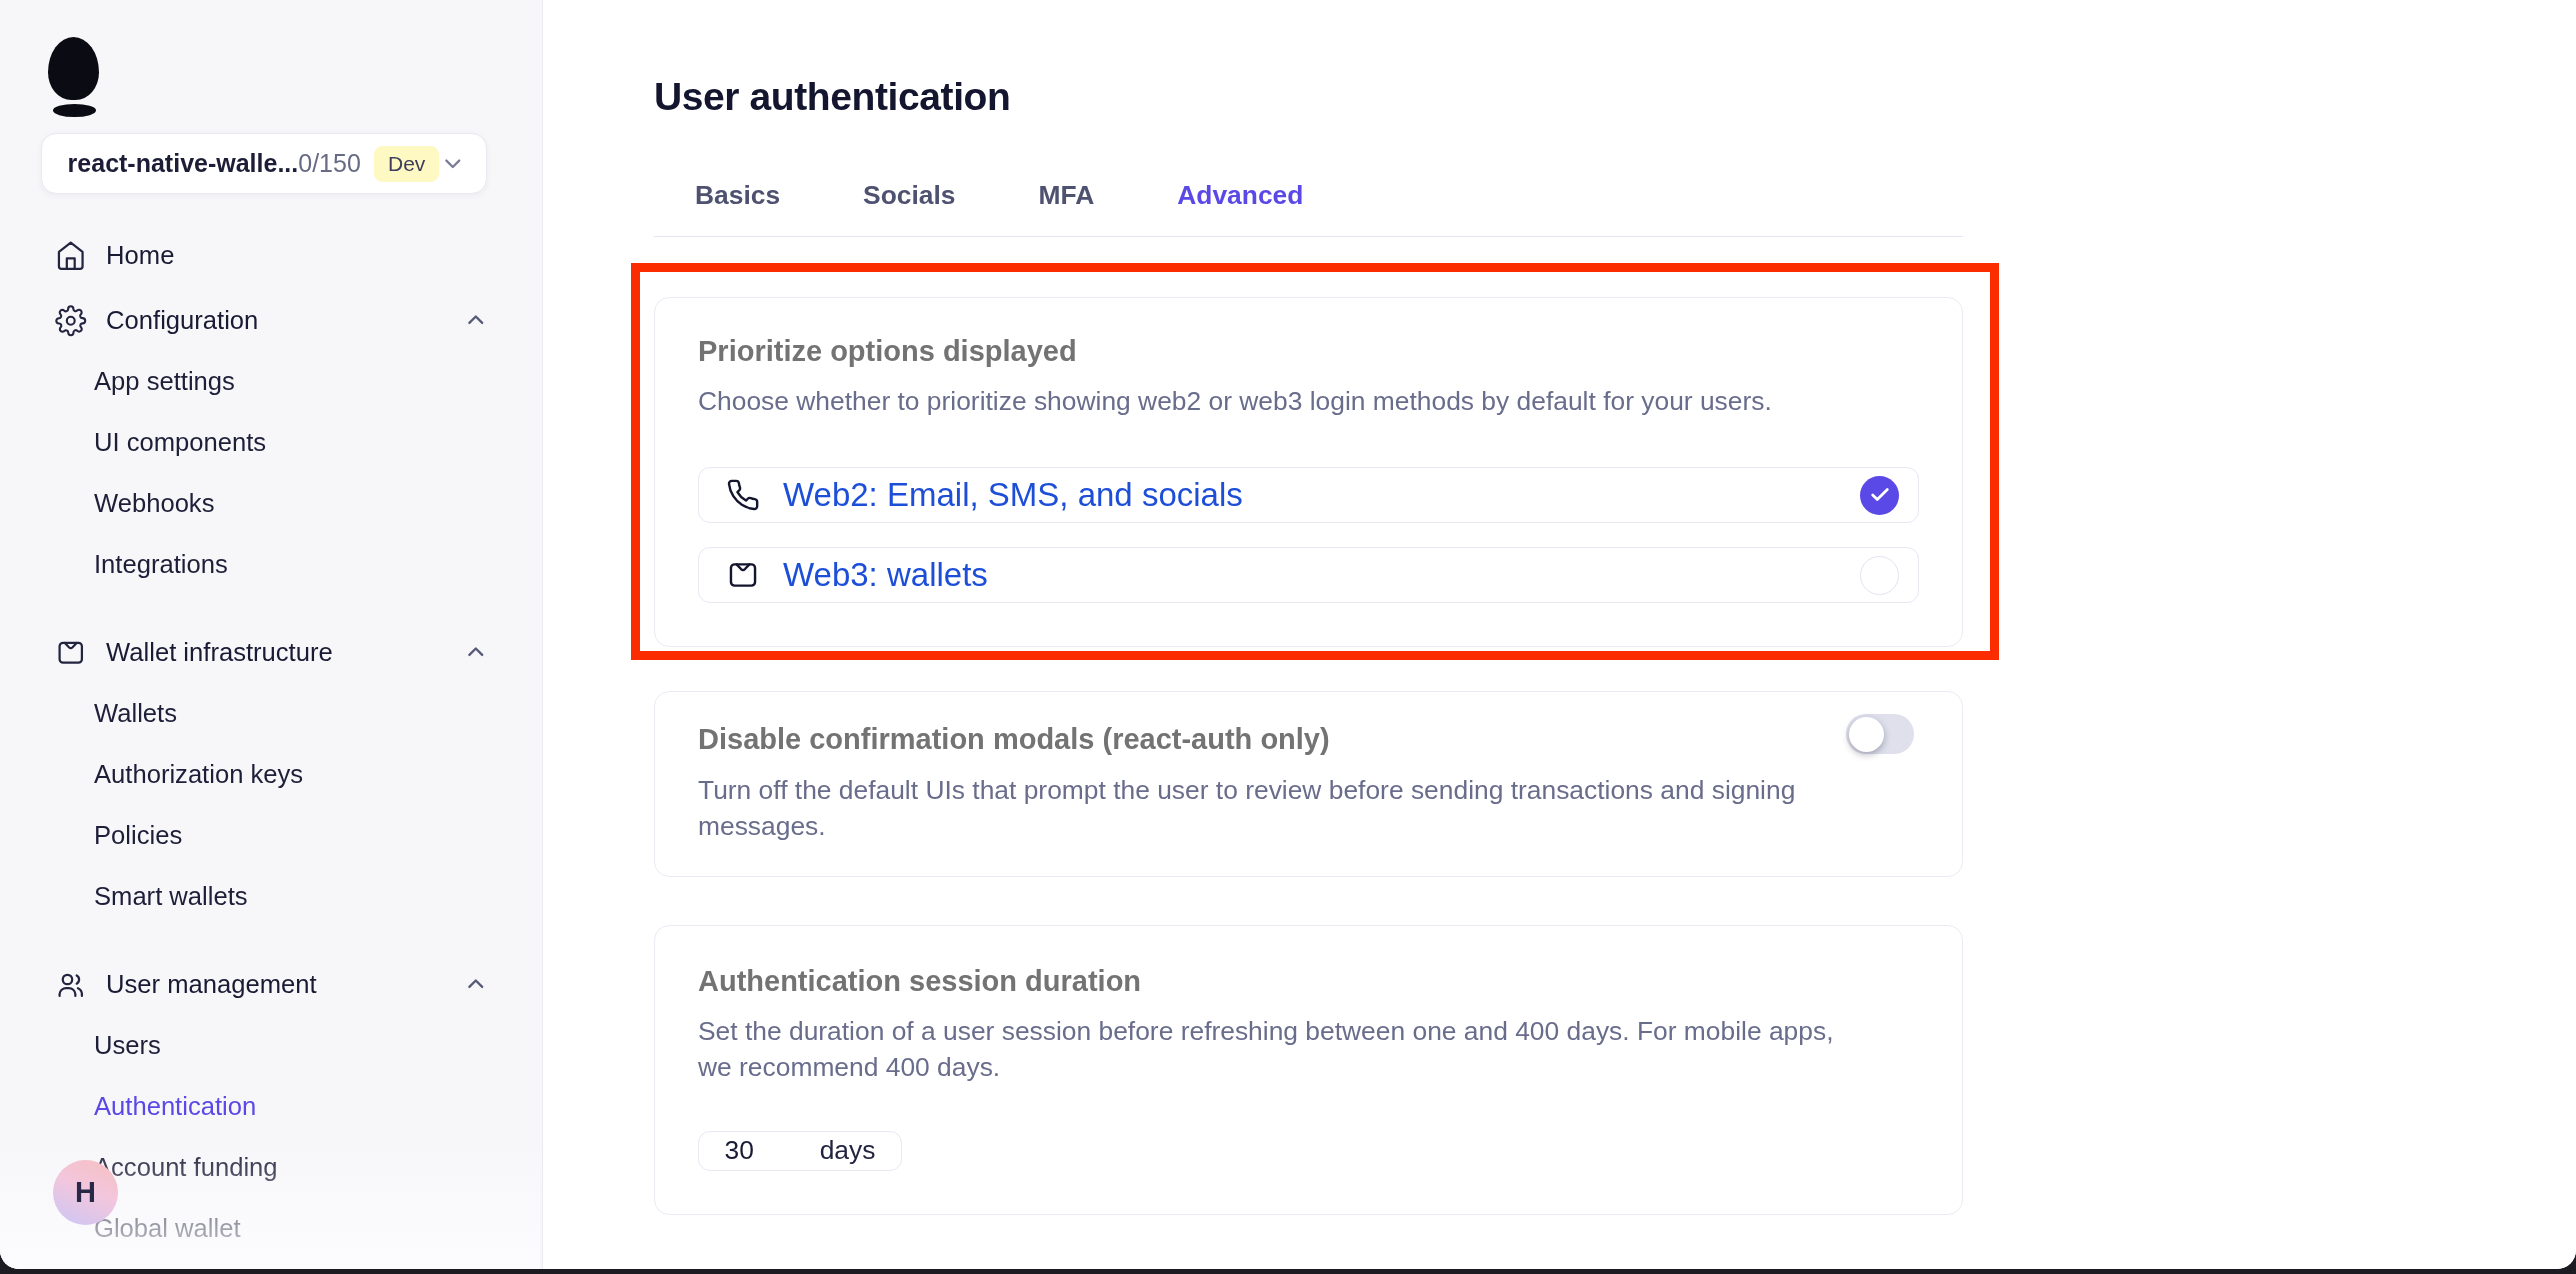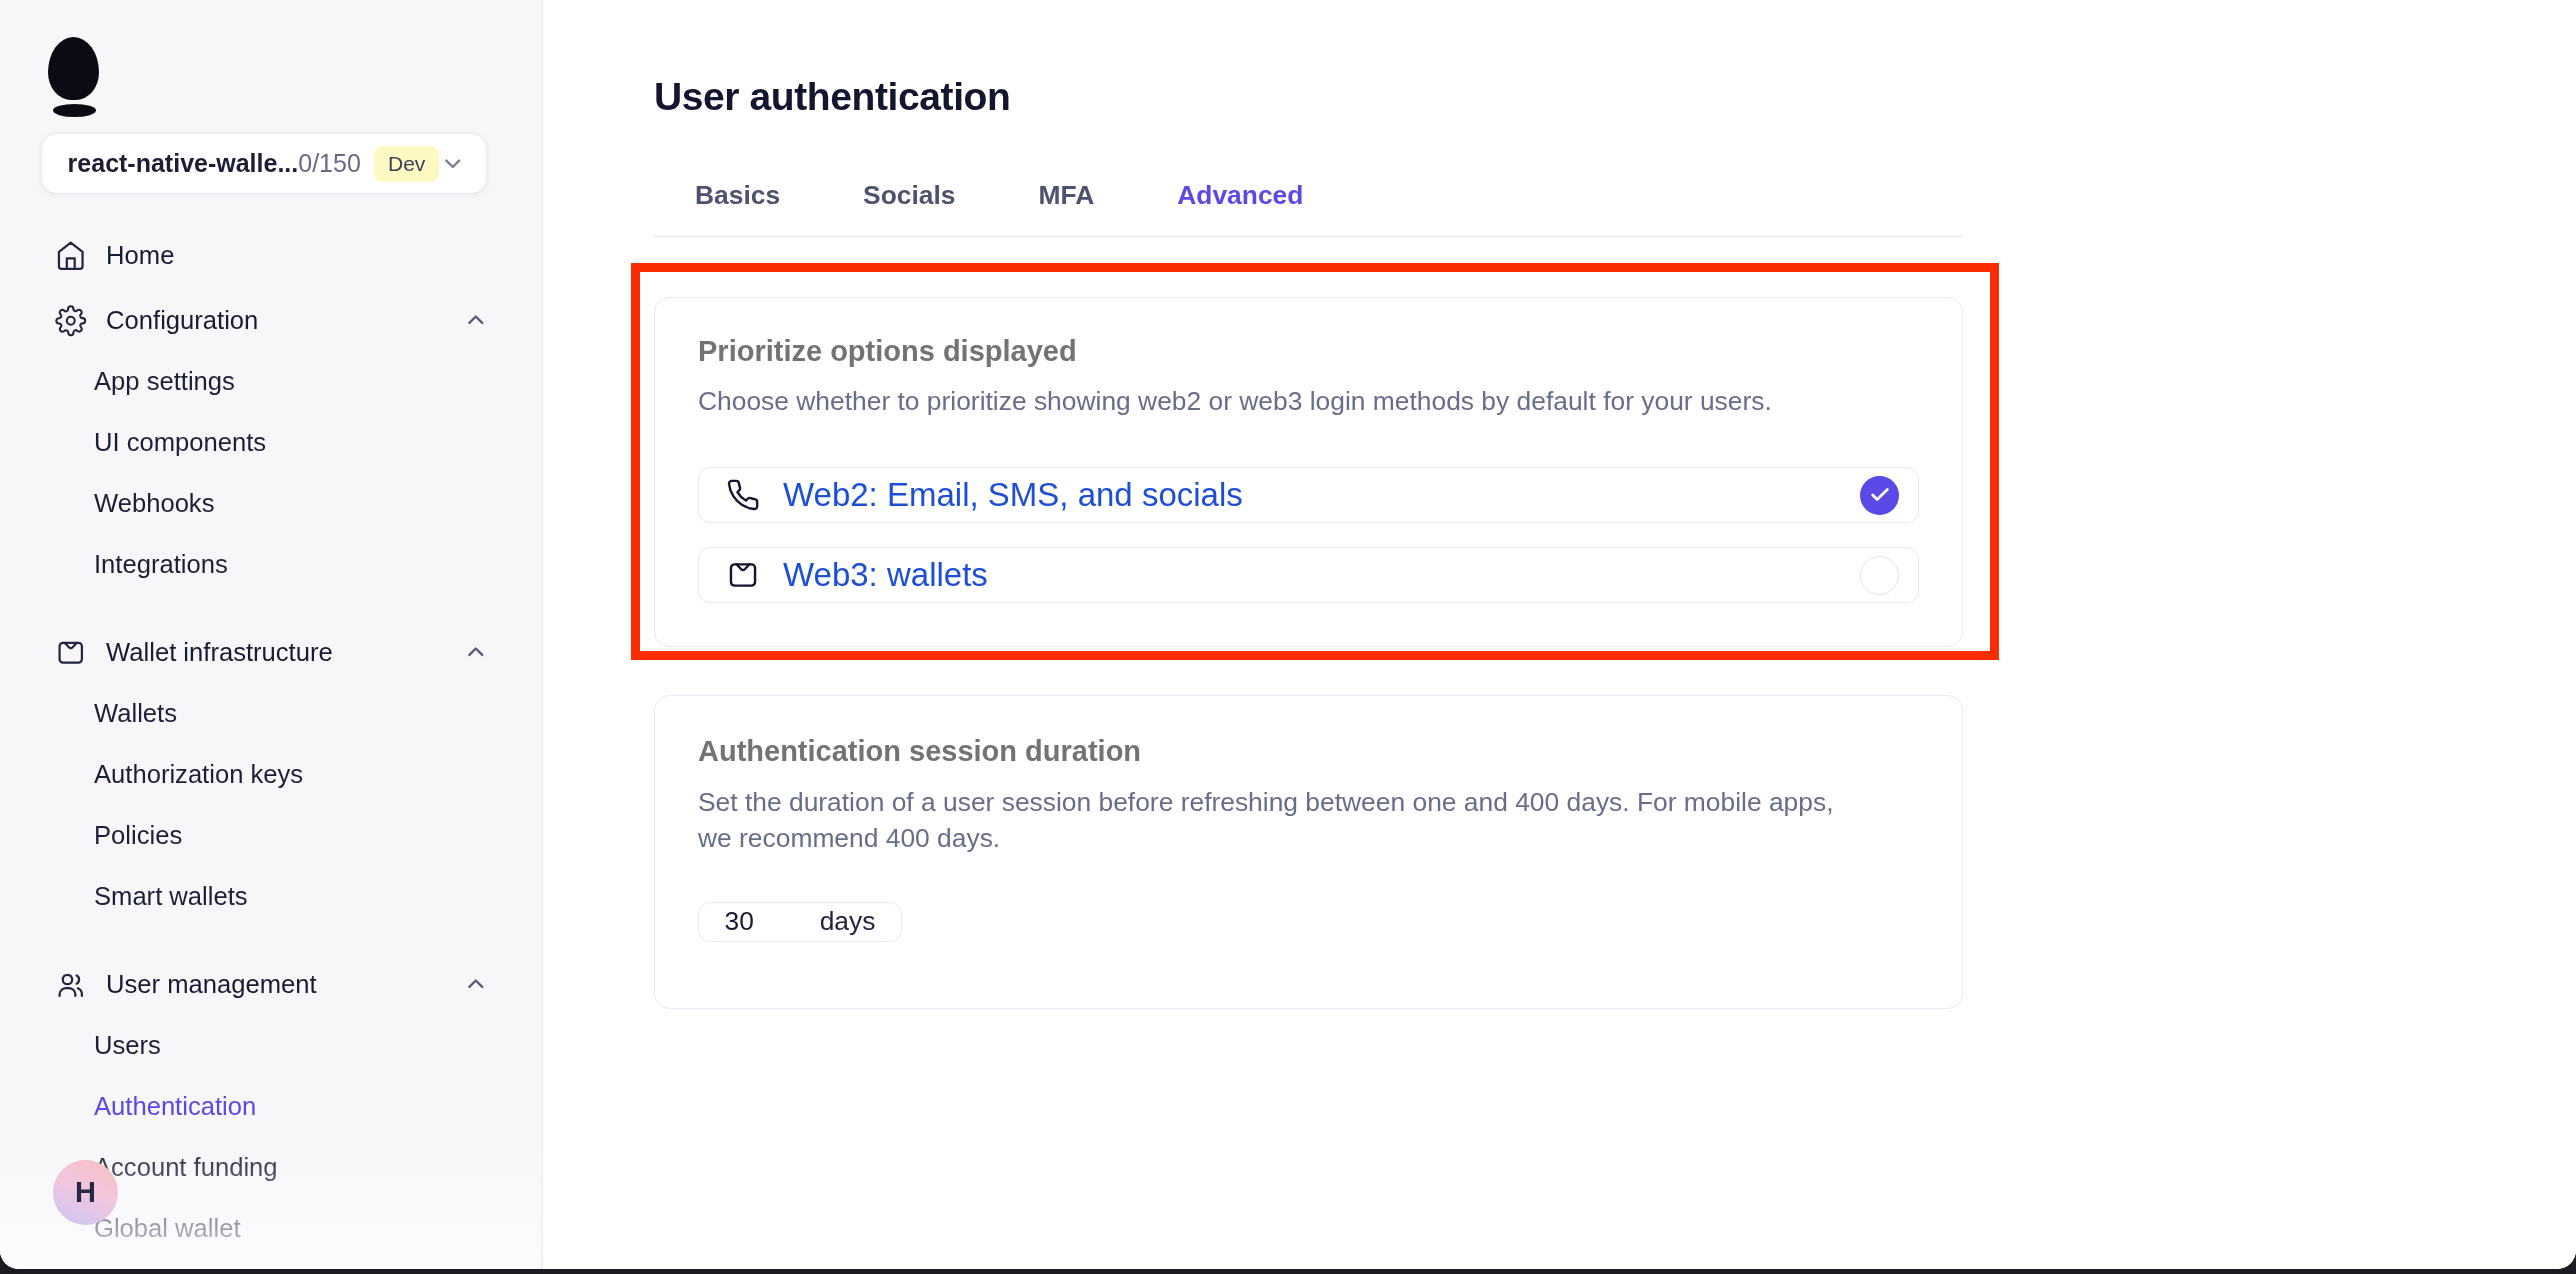--- a/index.html
+++ b/index.html
@@ -59,21 +59,21 @@
       border-radius:12px; padding:0 19px 0 27px; cursor:pointer; background:#fff; }
   .option-row.first { margin-top:48px; }
   .option-row.second { margin-top:24px; }
   .option-icon { width:34px; height:34px; margin-right:23px; color:#14152e; flex-shrink:0; }
   .option-label { font-size:33px; font-weight:500; color:#1d4ed8; }
   .radio { margin-left:auto; width:39px; height:39px; border-radius:50%; flex-shrink:0; }
   .radio.checked { background:#5a49e6; display:flex; align-items:center; justify-content:center; }
   .radio.unchecked { border:1.7px solid #e3e4f0; background:#fff; }
 
   .card2 { margin-top:44px; padding:31px 43px 32px; position:relative; }
-  .card3 { margin-top:48px; padding:39px 43px 66px; }
+  .card3 { margin-top:48px; padding:39px 43px 43px; }
   .card3 .card-desc { max-width:1141px; }
   .input-box { margin-top:46px; width:204px; height:40px; border:1.7px solid #e7e8f3; border-radius:12px;
       display:flex; align-items:center; justify-content:space-between; padding:0 25.6px; }
   .input-value { font-size:26.4px; color:#191a33; }
   .input-unit { font-size:26.4px; font-weight:500; color:#23243f; }
 
   .toggle { position:absolute; width:68px; height:40px; border-radius:20.4px; cursor:pointer; }
   .toggle .knob { position:absolute; top:2.6px; width:35px; height:35px; border-radius:50%;
       background:#fff; box-shadow:0 2.6px 7.7px rgba(40,40,70,.35); }
   .toggle.off { background:#dfe0ec; right:48px; top:22px; }
@@ -194,20 +194,27 @@
       <div class="option-row second">
         <svg class="option-icon" viewBox="0 0 24 24" fill="none" stroke="currentColor" stroke-width="1.7" stroke-linecap="round" stroke-linejoin="round">
             <rect x="3.5" y="4.5" width="17" height="15" rx="2.6"></rect>
             <path d="M7.5 4.5l3.1 3.3a2 2 0 0 0 2.8 0l3.1-3.3"></path>
           </svg>
         <span class="option-label">Web3: wallets</span>
         <span class="radio unchecked"></span>
       </div>
     </section>
 
+    <section class="card card2">
+      <div class="card-title">Disable confirmation modals (react-auth only)</div>
+      <div class="card-desc">Turn off the default UIs that prompt the user to review before sending transactions and signing messages.</div>
+      <div class="toggle off">
+          <span class="knob"></span>
+        </div>
+    </section>
 
     <section class="card card3">
       <div class="card-title">Authentication session duration</div>
       <div class="card-desc">Set the duration of a user session before refreshing between one and 400 days. For mobile apps, we recommend 400 days.</div>
       <div class="input-box">
         <span class="input-value">30</span>
         <span class="input-unit">days</span>
       </div>
     </section>
 

